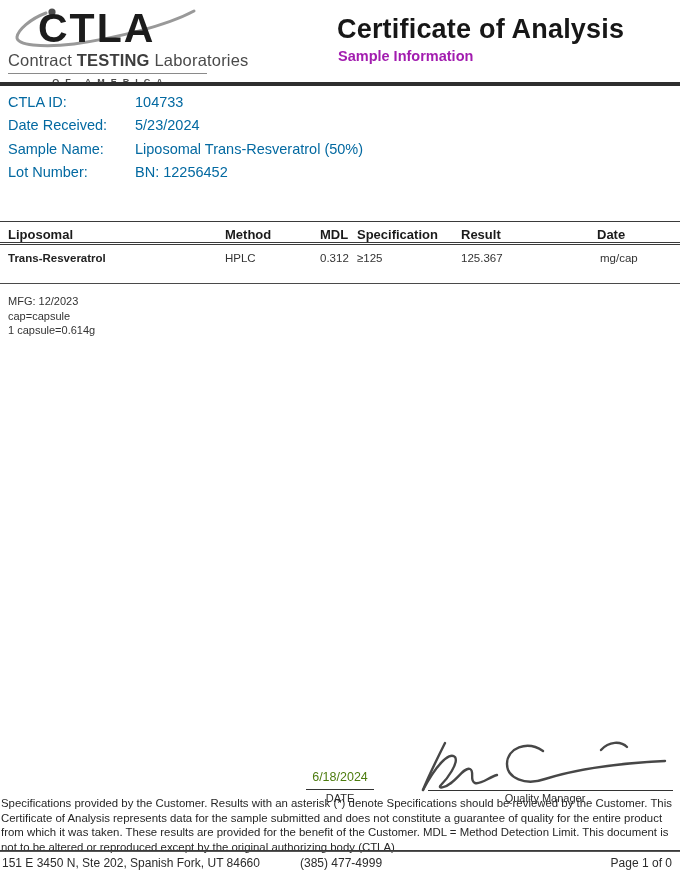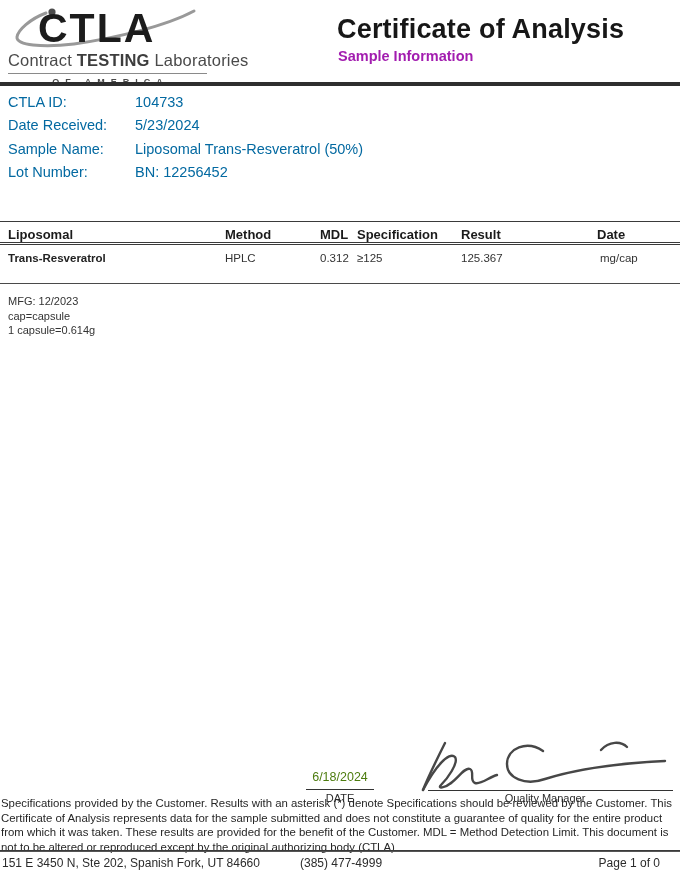--- a/index.html
+++ b/index.html
@@ -114,21 +114,21 @@
 
   
   .disclaimer {
     left: 1px; top: 796px; width: 679px;
     font-size: 11.4px; line-height: 14.6px;
     color: #262626;
   }
   .footer-bar { left: 0; top: 856px; width: 680px; font-size: 12px; color: #2b2b2b; }
   .footer-address { position: absolute; left: 2px; top: 0; }
   .footer-phone   { position: absolute; left: 300px; top: 0; }
-  .footer-page    { position: absolute; right: 20px; top: 0; padding-left: 48px; }
+  .footer-page    { position: absolute; right: 8px; top: 0; padding-left: 48px; }
 </style>
 </head>
 <body>
 
 <div class="page">
 
   <div class="abs doc-title">Certificate of Analysis</div>
 
   <div class="abs logo-wrap">
     <svg class="logo-svg" width="205" height="46" viewBox="0 0 205 46">

